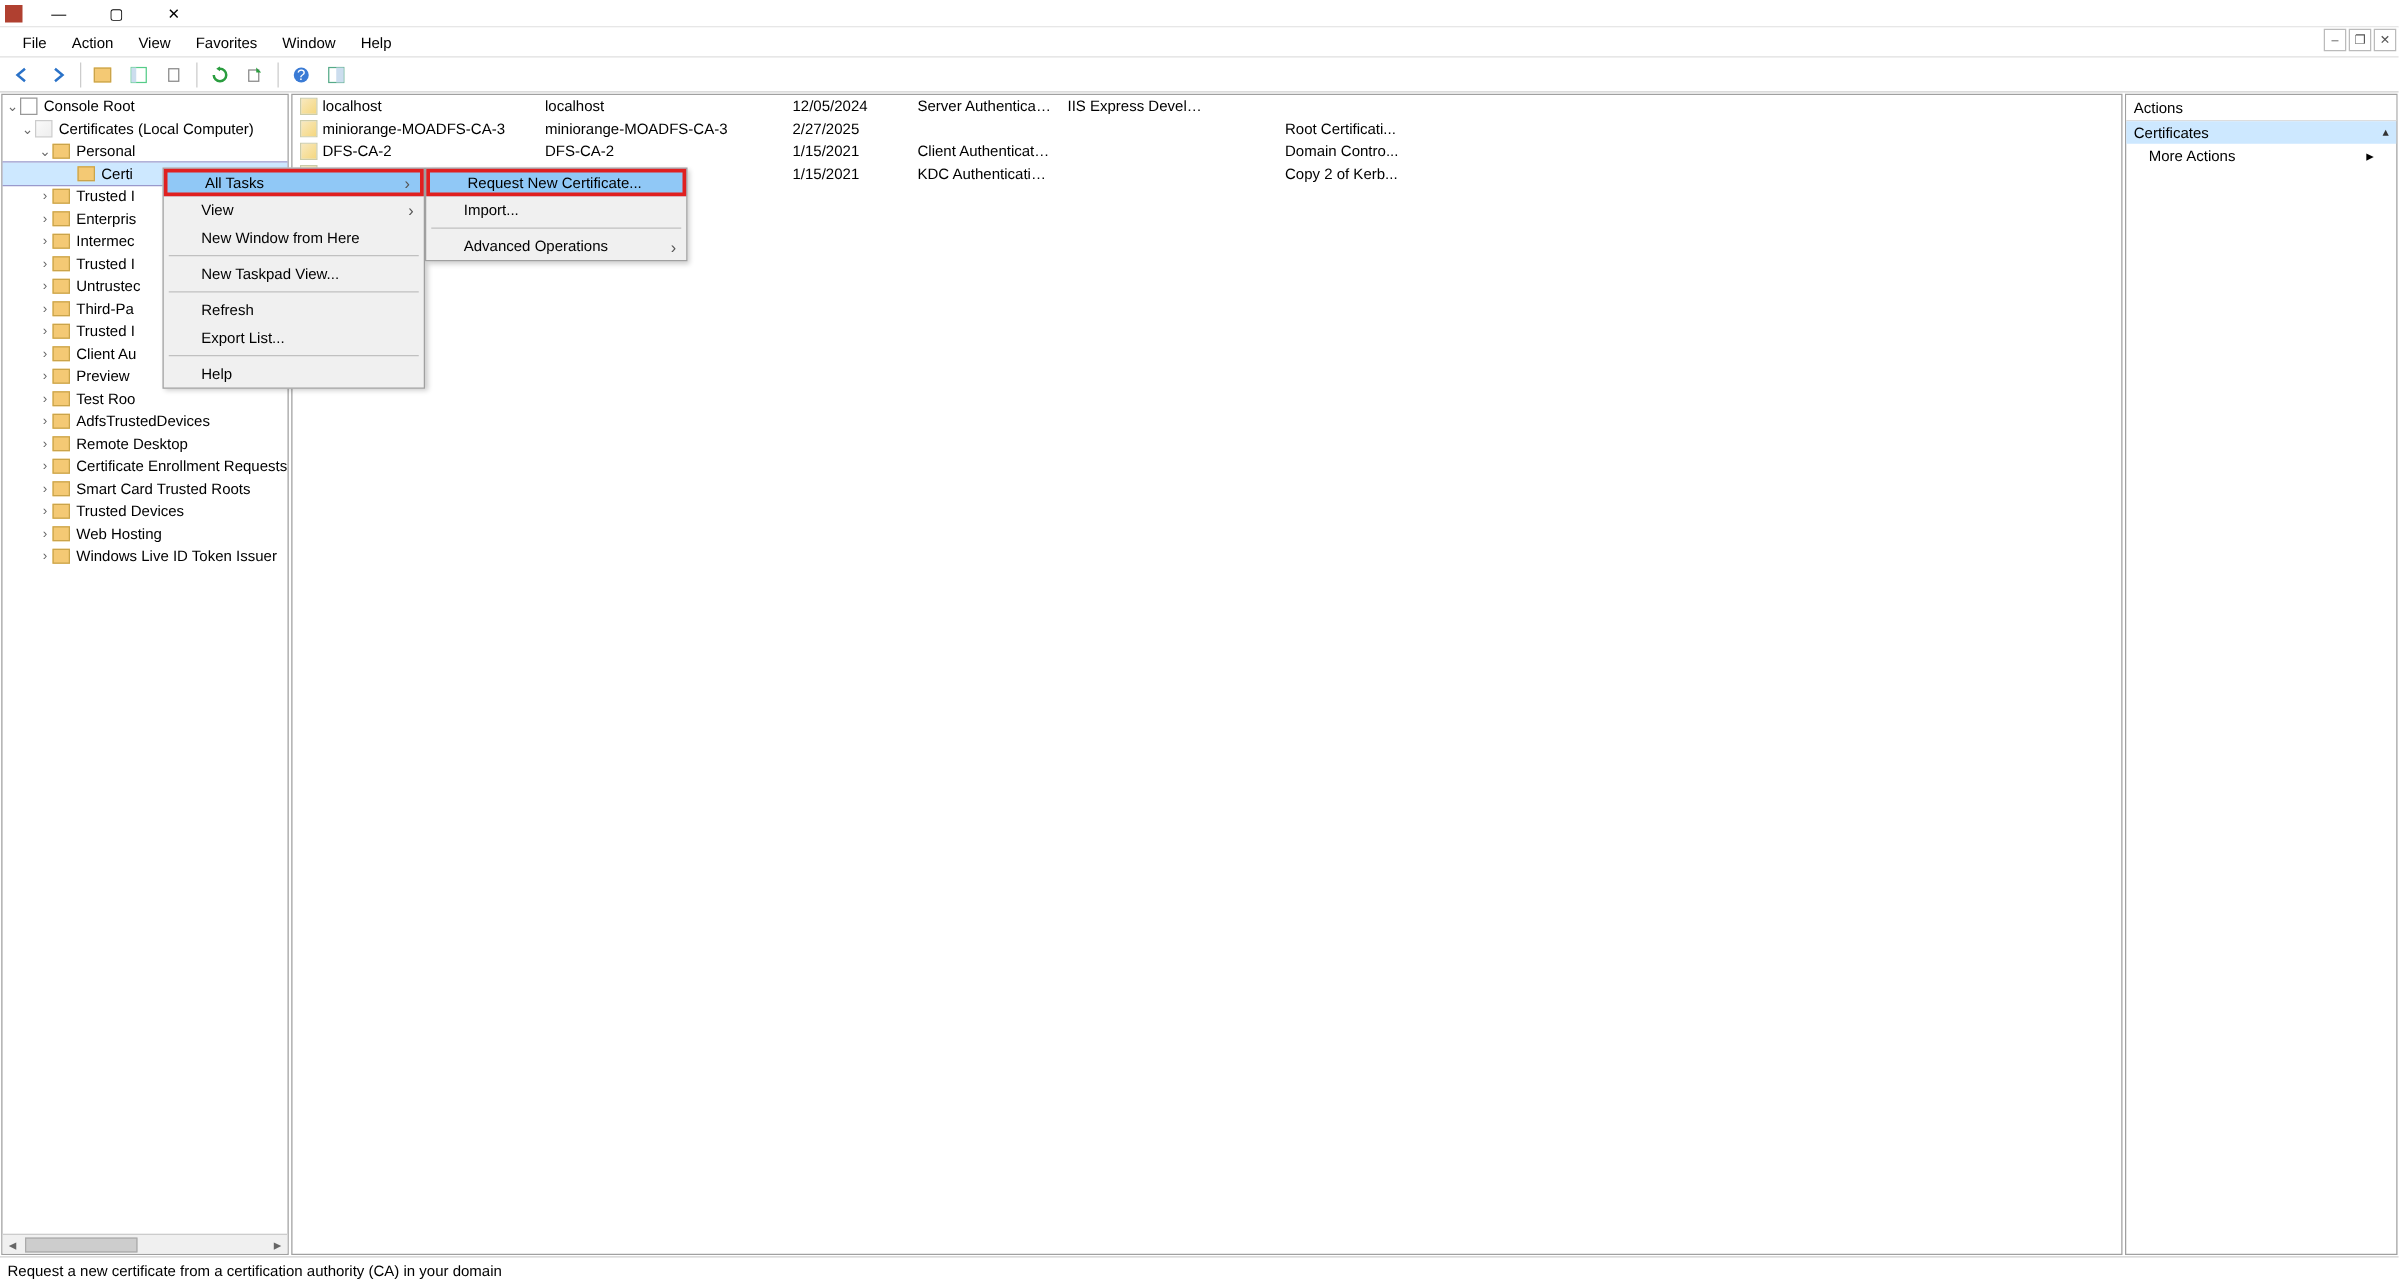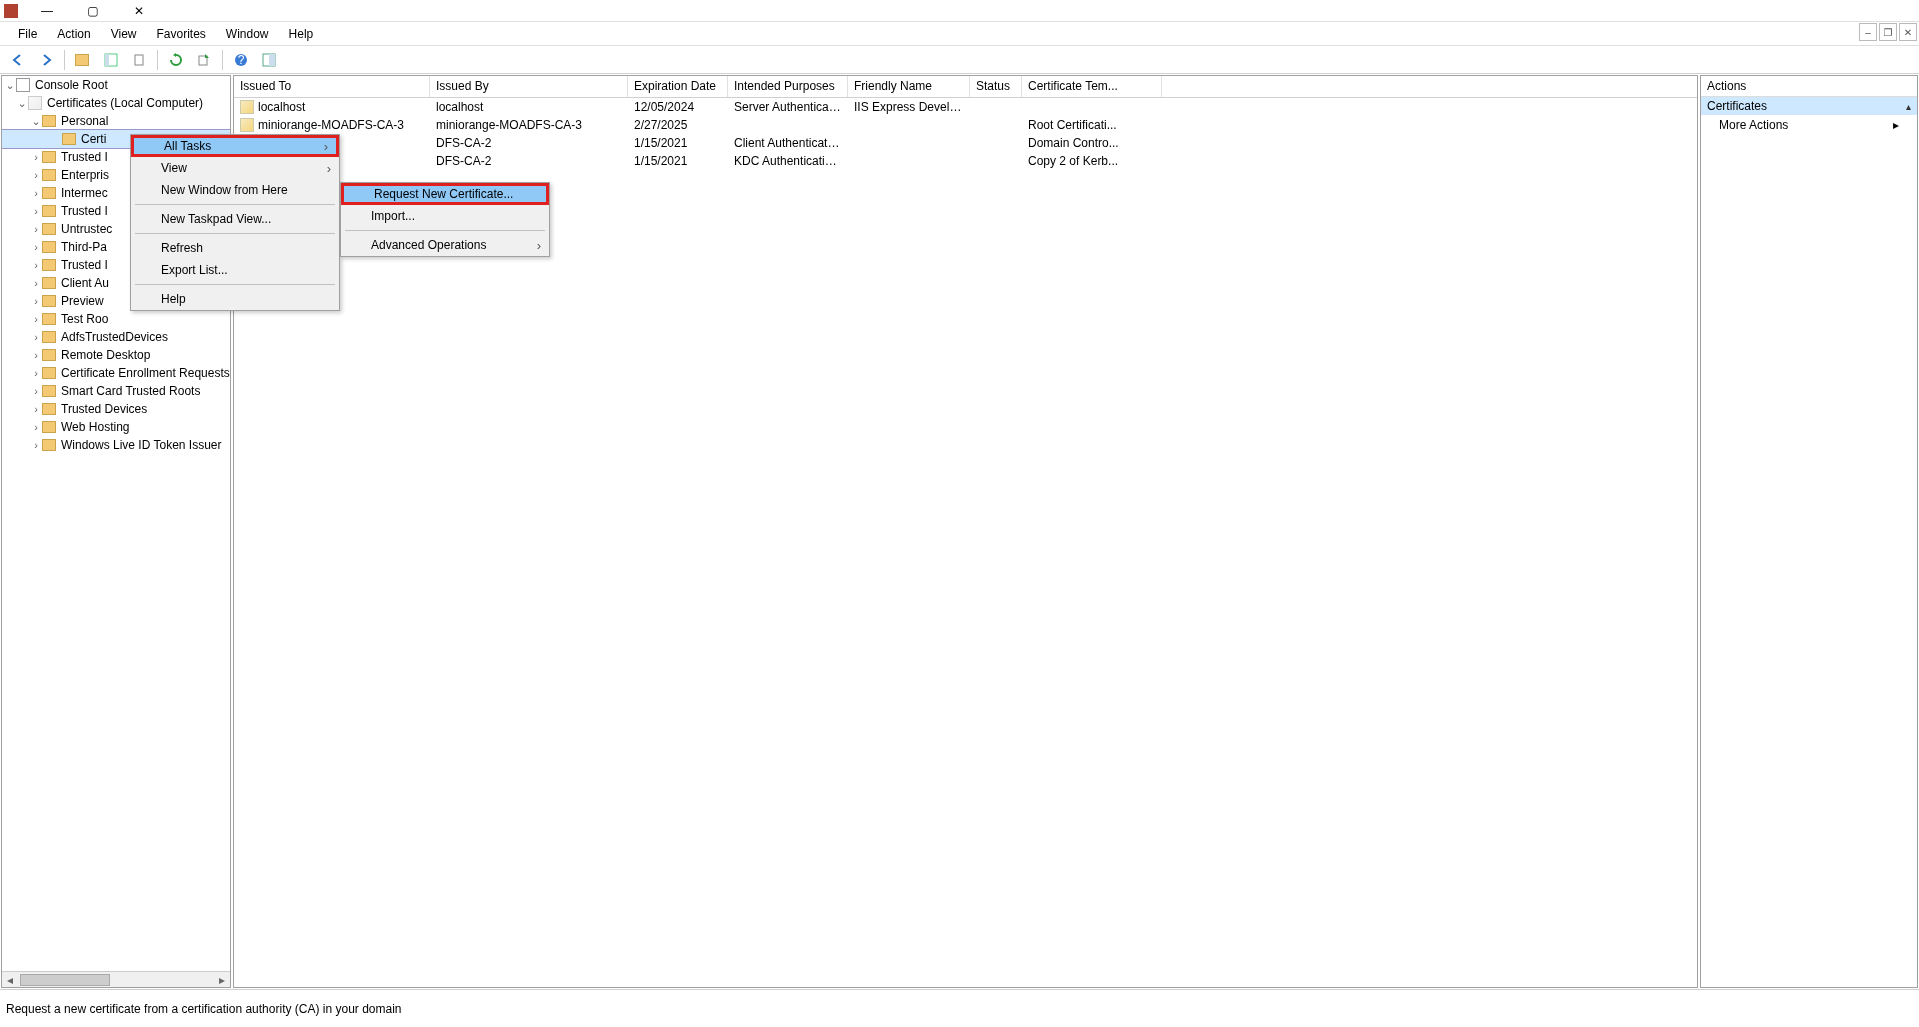--- a/index.html
+++ b/index.html
@@ -32,21 +32,21 @@
 .list-pane { flex: 1; border: 1px solid #a0a0a0; margin: 1px; background: #fff; position: relative; }
 .list-header { display: flex; height: 22px; border-bottom: 1px solid #d0d0d0; }
 .lh { border-right: 1px solid #e0e0e0; padding: 3px 6px; overflow: hidden; white-space: nowrap; }
 .list-row { display: flex; height: 18px; align-items: center; }
 .lc { padding: 0 6px; overflow: hidden; white-space: nowrap; text-overflow: ellipsis; }
 .cert-icon { width: 14px; height: 14px; display:inline-block; vertical-align:middle; margin-right:4px; background: linear-gradient(135deg,#f8e9c0,#f5d77e); border:1px solid #cca; }
 .actions-pane { width: 218px; border: 1px solid #a0a0a0; margin: 1px; background: #fff; display:flex;flex-direction:column; }
 .actions-header { background: #fff; padding: 3px 6px; font-weight: 400; border-bottom: 1px solid #ddd; }
 .actions-sel { background: #cde8ff; padding: 2px 6px; display:flex; justify-content:space-between; align-items:center; }
 .actions-item { padding: 3px 18px; display:flex; justify-content:space-between; align-items:center;gap:19px; }
-.statusbar { height: 38px; border-top: 1px solid #d0d0d0; display: flex; align-items: center; padding-left: 6px; background: #fff; text-align: right; }
+.statusbar { height: 22px; border-top: 1px solid #d0d0d0; display: flex; align-items: center; padding-left: 6px; background: #fff; text-align: right; }
 .ctxmenu { position: absolute; background: #f0f0f0; border: 1px solid #a0a0a0; box-shadow: 2px 2px 4px rgba(0,0,0,0.2); z-index: 100; }
 .ctxmenu .row { height: 22px; display: flex; align-items: center; padding: 0 44px 0 30px; white-space: nowrap; position: relative; }
 .ctxmenu .row.hasub:after { content: "›"; position: absolute; right: 8px; color: #555; font-size:13px; }
 .ctxmenu .sep { height: 1px; background: #c0c0c0; margin: 3px 4px; }
 .ctxmenu .row.sel { background: #90c8f6; }
 .redbox { border: 3px solid #e02020; }
 .arrow-up { font-size:10px;color:#333; }
 </style>
 </head>
 <body>
@@ -241,29 +241,20 @@
    </div>
    <div class="tree-scrollbar">
      <div class="arrow">◂</div>
      <div class="thumb"></div>
      <div style="flex:1"></div>
      <div class="arrow">▸</div>
    </div>
   </div>
 
   <div class="list-pane">
-    <div class="list-header">
-      <div class="lh" style="width:196px;">Issued To</div>
-      <div class="lh" style="width:198px;">Issued By</div>
-      <div class="lh" style="width:100px;">Expiration Date</div>
-      <div class="lh" style="width:120px;">Intended Purposes</div>
-      <div class="lh" style="width:122px;">Friendly Name</div>
-      <div class="lh" style="width:52px;">Status</div>
-      <div class="lh" style="width:140px;">Certificate Tem...</div>
-    </div>
     <div id="list-body">
         <div class="list-row">
           <div class="lc" style="width:196px;"><span class="cert-icon"></span>localhost</div>
           <div class="lc" style="width:198px;">localhost</div>
           <div class="lc" style="width:100px;">12/05/2024</div>
           <div class="lc" style="width:120px;">Server Authentication</div>
           <div class="lc" style="width:122px;">IIS Express Develop...</div>
           <div class="lc" style="width:52px;"></div>
           <div class="lc" style="width:140px;"></div>
         </div>
@@ -316,21 +307,21 @@
         </div>
       <div class="row">
           <span>Export List...</span>
         </div>
       <div class="sep"></div>
       <div class="row">
           <span>Help</span>
         </div>
     </div>
 
-    <div class="ctxmenu" style="left:106px; top:58px; width:210px;margin-top:48px;">
+    <div class="ctxmenu" style="left:106px; top:58px; width:210px;">
       <div class="row sel redbox">
           <span>Request New Certificate...</span>
         </div>
       <div class="row">
           <span>Import...</span>
         </div>
       <div class="sep"></div>
       <div class="row hasub">
           <span>Advanced Operations</span>
         </div>

